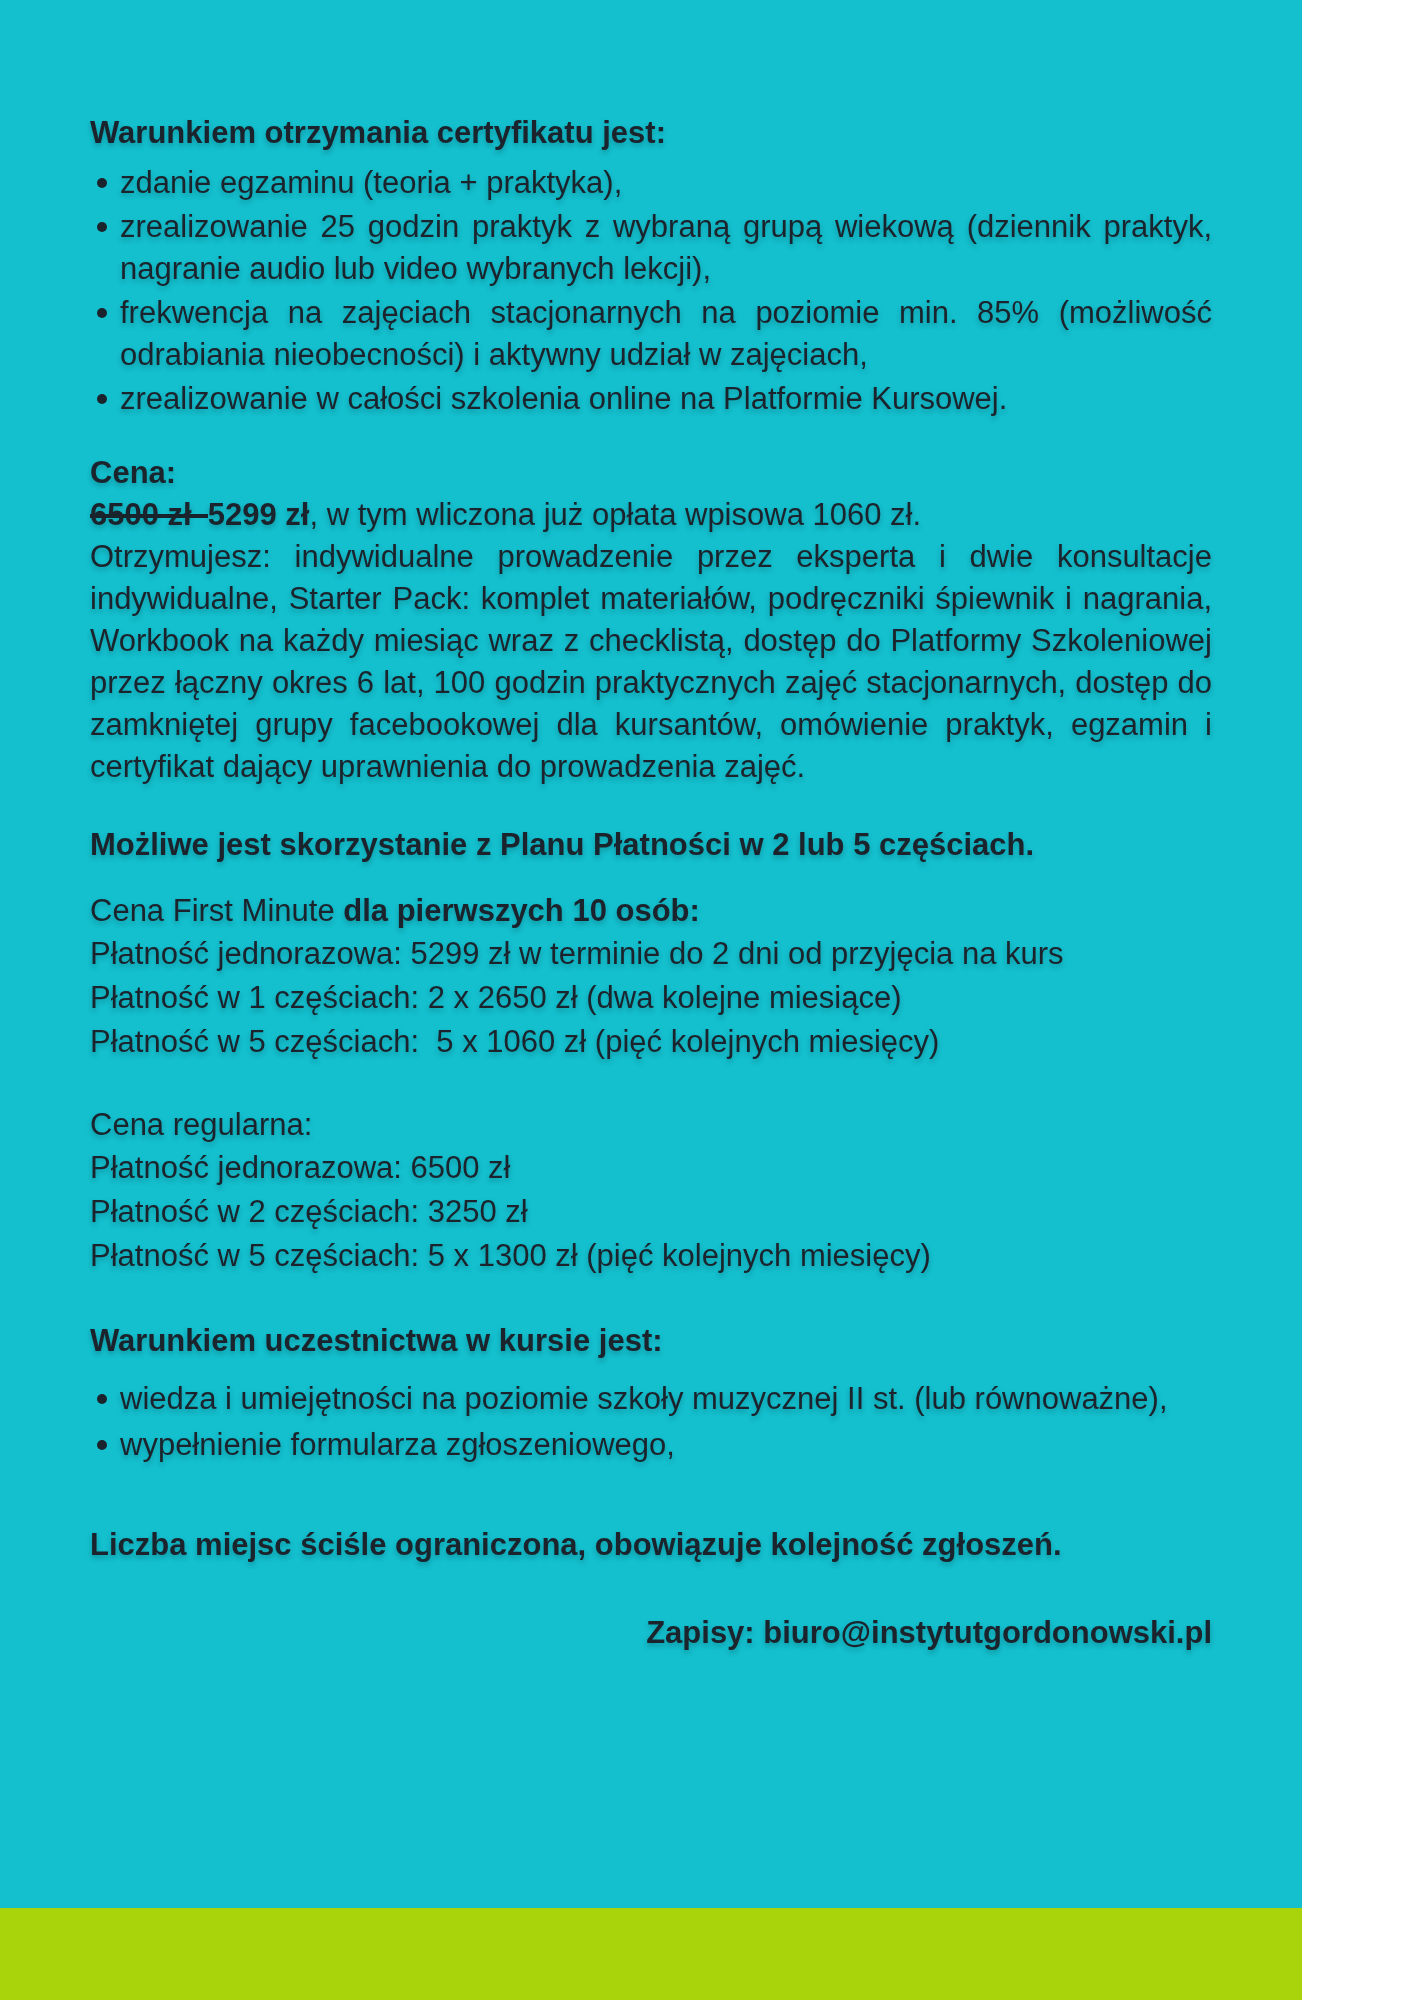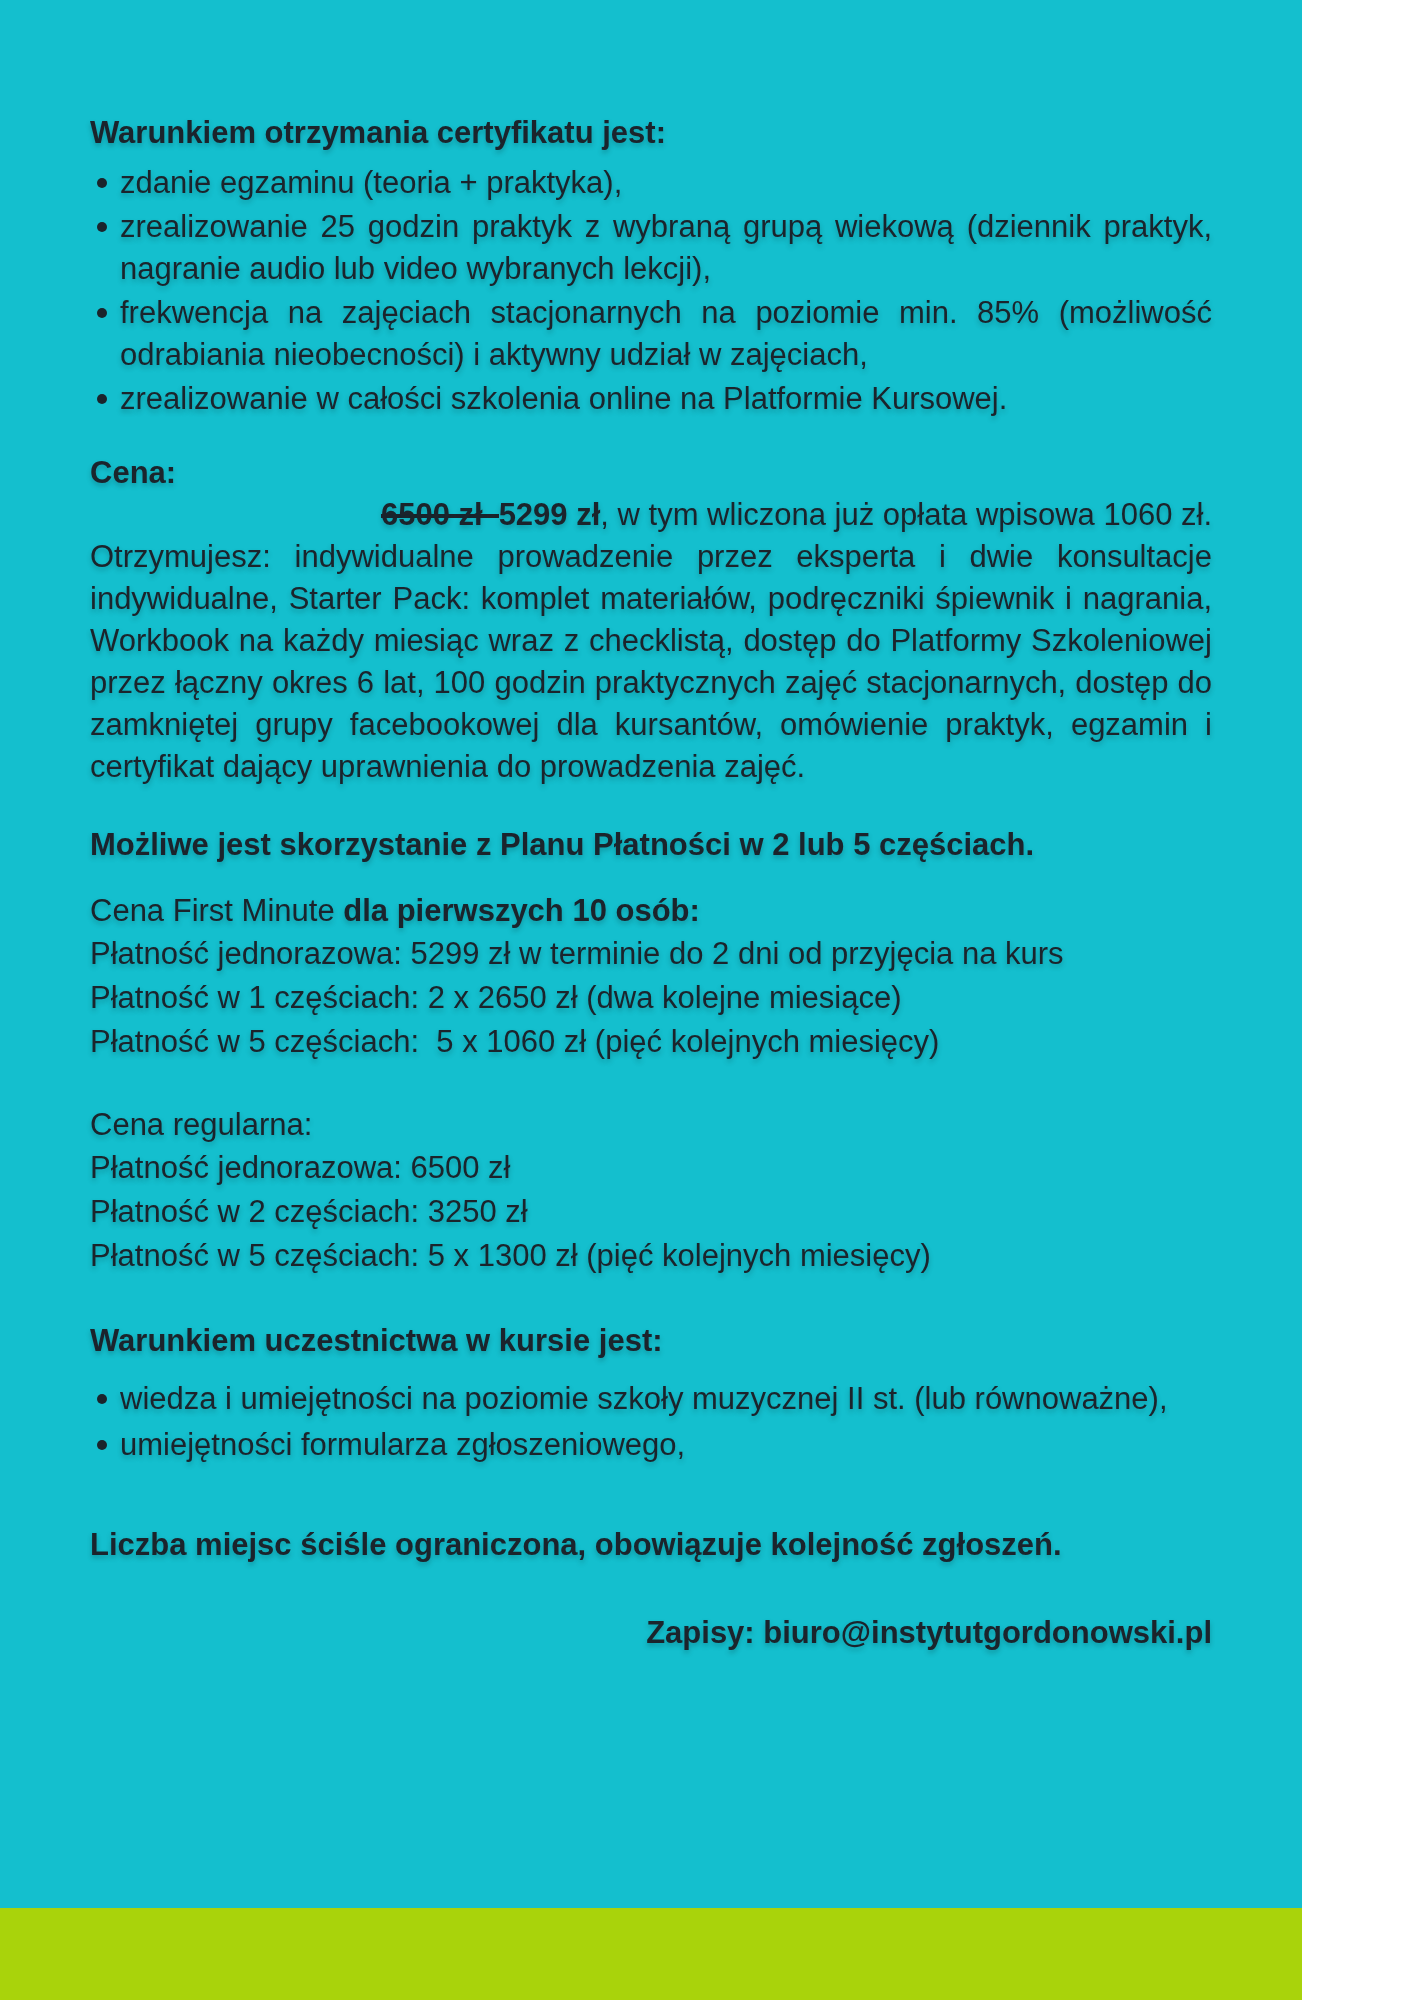--- a/index.html
+++ b/index.html
@@ -37,21 +37,21 @@
     left: 7px;
     top: 16px;
     width: 10px;
     height: 10px;
     border-radius: 50%;
     background: currentColor;
   }
   ul.bullets.spaced li { margin-bottom: 4px; }
 
   .cena-heading    { margin-top: 32px; }
-  .price-line      { margin-top: 0; text-align: right; }
+  .price-line      { margin-top: 0; }
   .old-price {
     font-weight: 700;
     text-decoration: none;
     padding-right: 16px;
     background-image: linear-gradient(currentColor, currentColor);
     background-size: 100% 4px;
     background-position: 0 56%;
     background-repeat: no-repeat;
   }
   .new-price { font-weight: 700; }
@@ -98,21 +98,21 @@
     <p class="pay-line">Płatność w 5 częściach:  5 x 1060 zł (pięć kolejnych miesięcy)</p>
 
     <p class="regular-heading">Cena regularna:</p>
     <p class="pay-line">Płatność jednorazowa: 6500 zł</p>
     <p class="pay-line">Płatność w 2 częściach: 3250 zł</p>
     <p class="pay-line">Płatność w 5 częściach: 5 x 1300 zł (pięć kolejnych miesięcy)</p>
 
     <p class="h part-heading">Warunkiem uczestnictwa w kursie jest:</p>
     <ul class="bullets spaced part-list">
       <li>wiedza i umiejętności na poziomie szkoły muzycznej II st. (lub równoważne),</li>
-      <li>umiejętności formularza zgłoszeniowego,</li>
+      <li>wypełnienie formularza zgłoszeniowego,</li>
     </ul>
 
     <p class="h limited">Liczba miejsc ściśle ograniczona, obowiązuje kolejność zgłoszeń.</p>
 
     <p class="h signup">Zapisy: biuro@instytutgordonowski.pl</p>
 
   </div>
 
   <div class="footer-band"></div>
 </div>

